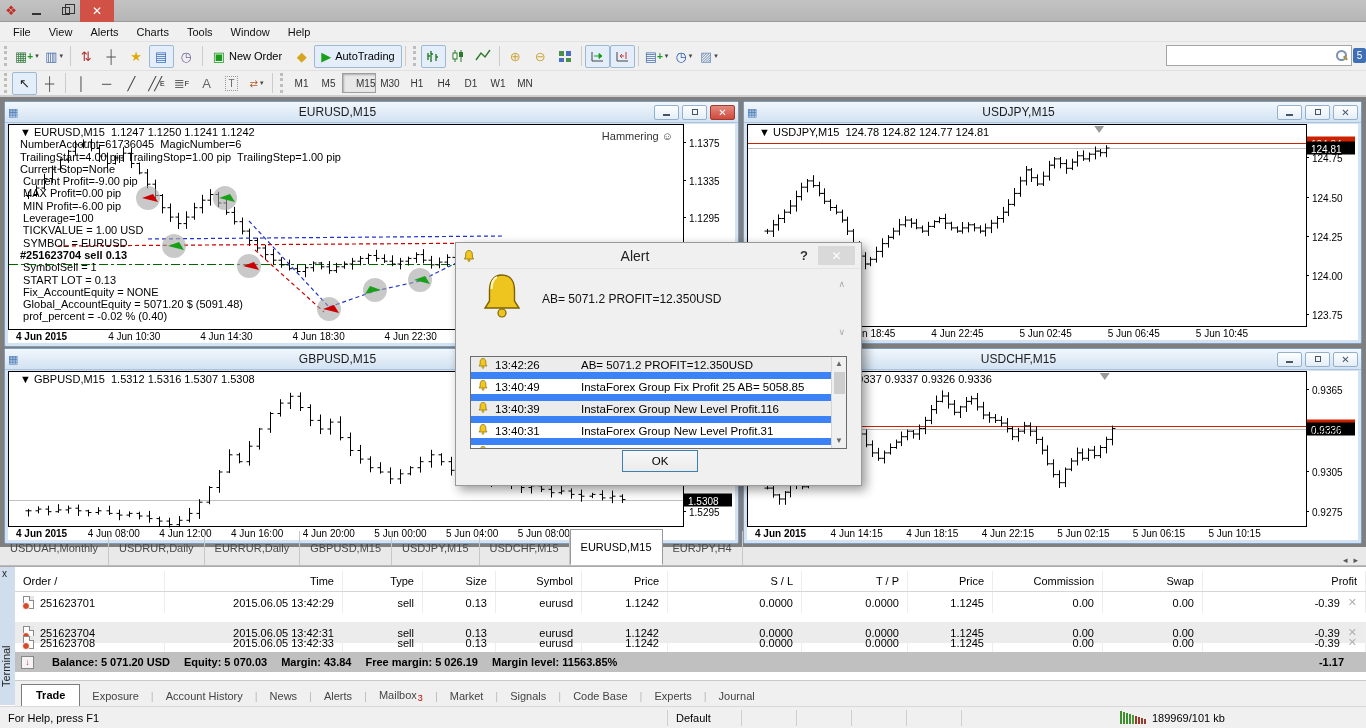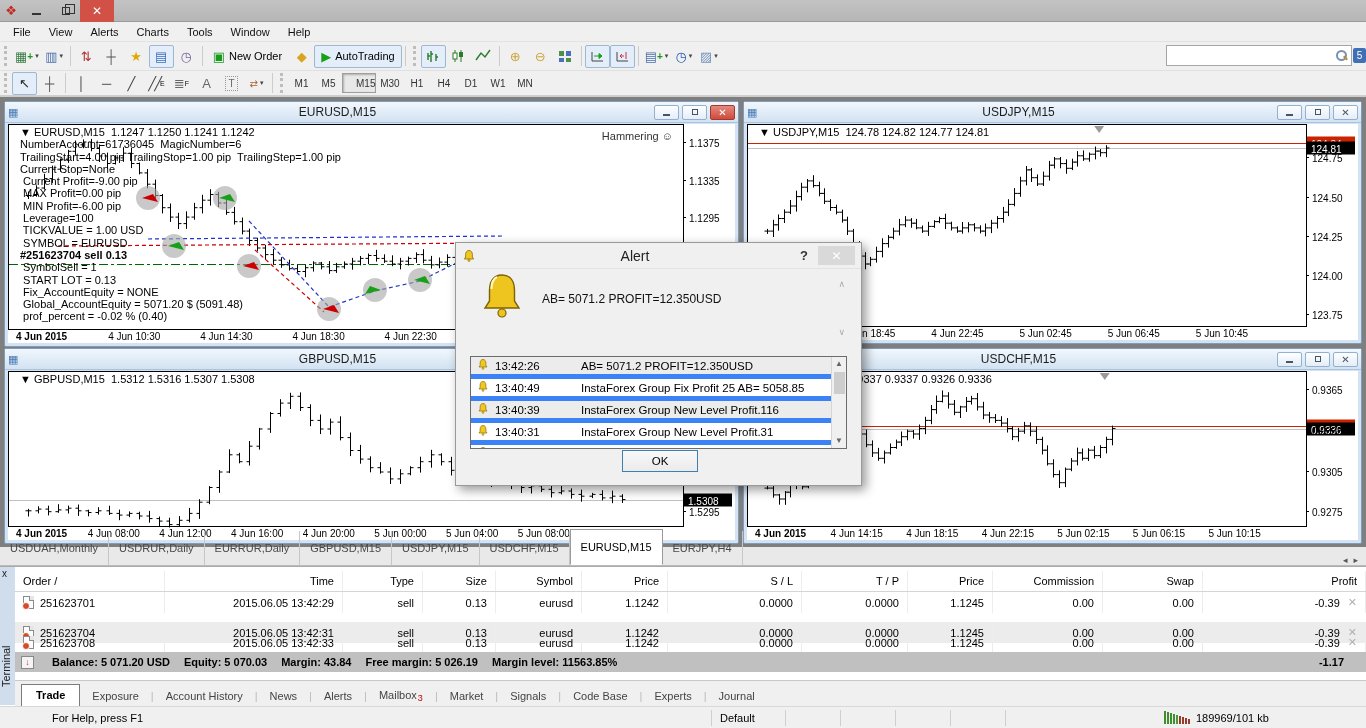--- a/index.html
+++ b/index.html
@@ -57,21 +57,21 @@
   .corner{position:absolute;top:6px;font-size:11px;color:#333;pointer-events:none;}
   
   .dlg{position:absolute;left:455px;top:218px;width:407px;height:244px;background:#f0f0f0;border:1px solid #999;box-shadow:4px 4px 10px rgba(0,0,0,.4);z-index:50;margin-top:24px;}
   .dlg-title{height:26px;display:flex;align-items:center;border-bottom:1px solid #e3e3e3;padding:0 6px;}
   .dlg-title .dtext{flex:1;text-align:center;font-size:14px;color:#222;}
   .dlg-help{width:20px;text-align:center;font-size:13px;font-weight:bold;color:#333;}
   .dlg-close{width:37px;height:19px;background:#d9d9d9;color:#fff;font-size:12px;display:flex;align-items:center;justify-content:center;margin-left:4px;}
   .dlg-msg{position:absolute;left:86px;top:49px;font-size:12px;color:#111;}
   .scr-ar{position:absolute;right:16px;font-size:9px;color:#aaa;}
   .dlg-list{position:absolute;left:14px;right:14px;top:113px;height:93px;border:1px solid #6c6c6c;background:#fff;overflow:hidden;}
-  .alrow{display:grid;grid-template-columns:24px 86px 1fr;height:22px;align-items:center;border-bottom:5px solid #3b82f6;font-size:11.5px;}
+  .alrow{display:grid;grid-template-columns:24px 86px 1fr;height:22px;align-items:center;border-bottom:7px solid #3b82f6;font-size:11.5px;}
   .alrow.sel{background:#ececec;}
   .alrow .bellc{text-align:center;}
   .al-scroll{position:absolute;right:0;top:0;bottom:0;width:15px;background:#f0f0f0;border-left:1px solid #d5d5d5;display:flex;flex-direction:column;align-items:center;}
   .al-scroll .ar{font-size:8px;color:#666;height:14px;line-height:14px;}
   .al-thumb{width:11px;height:22px;background:#cdcdcd;margin:1px 0;}
   .al-scroll .spacer{flex:1;}
   .okbtn{position:absolute;left:166px;bottom:13px;width:76px;height:22px;background:linear-gradient(#f8f8f8,#ebebeb);border:1px solid #3c7fb1;display:flex;align-items:center;justify-content:center;font-size:11.5px;}
   
   .charttabs{position:absolute;left:0;top:547px;width:1366px;height:19px;background:#e9e9e9;display:flex;align-items:flex-end;border-bottom:1px solid #bbb;}
   .ctab{height:17px;display:flex;align-items:center;padding:17px 10px;color:#4a4a4a;border-right:1px solid #c7c7c7;}
@@ -91,21 +91,21 @@
   .docicon:before{content:'';position:absolute;right:-1px;top:-1px;width:4px;height:4px;background:#e6e6e6;border-left:1px solid #8b8b8b;border-bottom:1px solid #8b8b8b;}
   .docicon:after{content:'';position:absolute;left:-2px;bottom:-2px;width:6px;height:6px;background:#d44a2a;border-radius:50%;border:1px solid #fff;}
   .balrow{position:absolute;left:15px;width:1351px;height:20px;background:#c0c0c0;display:flex;align-items:center;font-weight:bold;padding-left:6px;gap:14px;}
   .balicon{width:13px;height:13px;border:1px solid #888;background:#f4f4f4;color:#c33;font-size:9px;display:flex;align-items:center;justify-content:center;margin-right:4px;}
   .bal-profit{margin-left:auto;padding-right:22px;}
   .term-tabs{position:absolute;left:15px;top:113px;width:1351px;height:30px;background:#f0f0f0;display:flex;align-items:center;border-top:1px solid #c9c9c9;}
   .ttab{padding:3px 12px;color:#444;display:flex;align-items:flex-start;}
   .ttab.active{background:#fff;border:1px solid #7c7c7c;border-bottom:none;font-weight:bold;color:#000;margin-left:6px;padding:4px 14px 6px;}
   .mailnum{color:#c00;font-size:9px;margin-left:1px;margin-top:4px;}
   
-  .statusbar{position:absolute;left:0;top:706px;width:1366px;height:22px;background:#f0f0f0;border-top:1px solid #d8d8d8;display:flex;align-items:center;padding-left:44px;}
+  .statusbar{position:absolute;left:0;top:706px;width:1366px;height:22px;background:#f0f0f0;border-top:1px solid #d8d8d8;display:flex;align-items:center;}
   .scell{height:16px;display:flex;align-items:center;padding:0 8px;border-right:1px solid #cfcfcf;}
   .scell.first{flex:0 0 668px;}
   .kbtext{padding:0 10px 0 6px;}
   .connbars{display:flex;align-items:flex-end;gap:1px;height:13px;margin-left:8px;}
   .connbars i{width:2px;display:block;}
 </style>
 </head>
 <body>
 
 <div id="stage">

